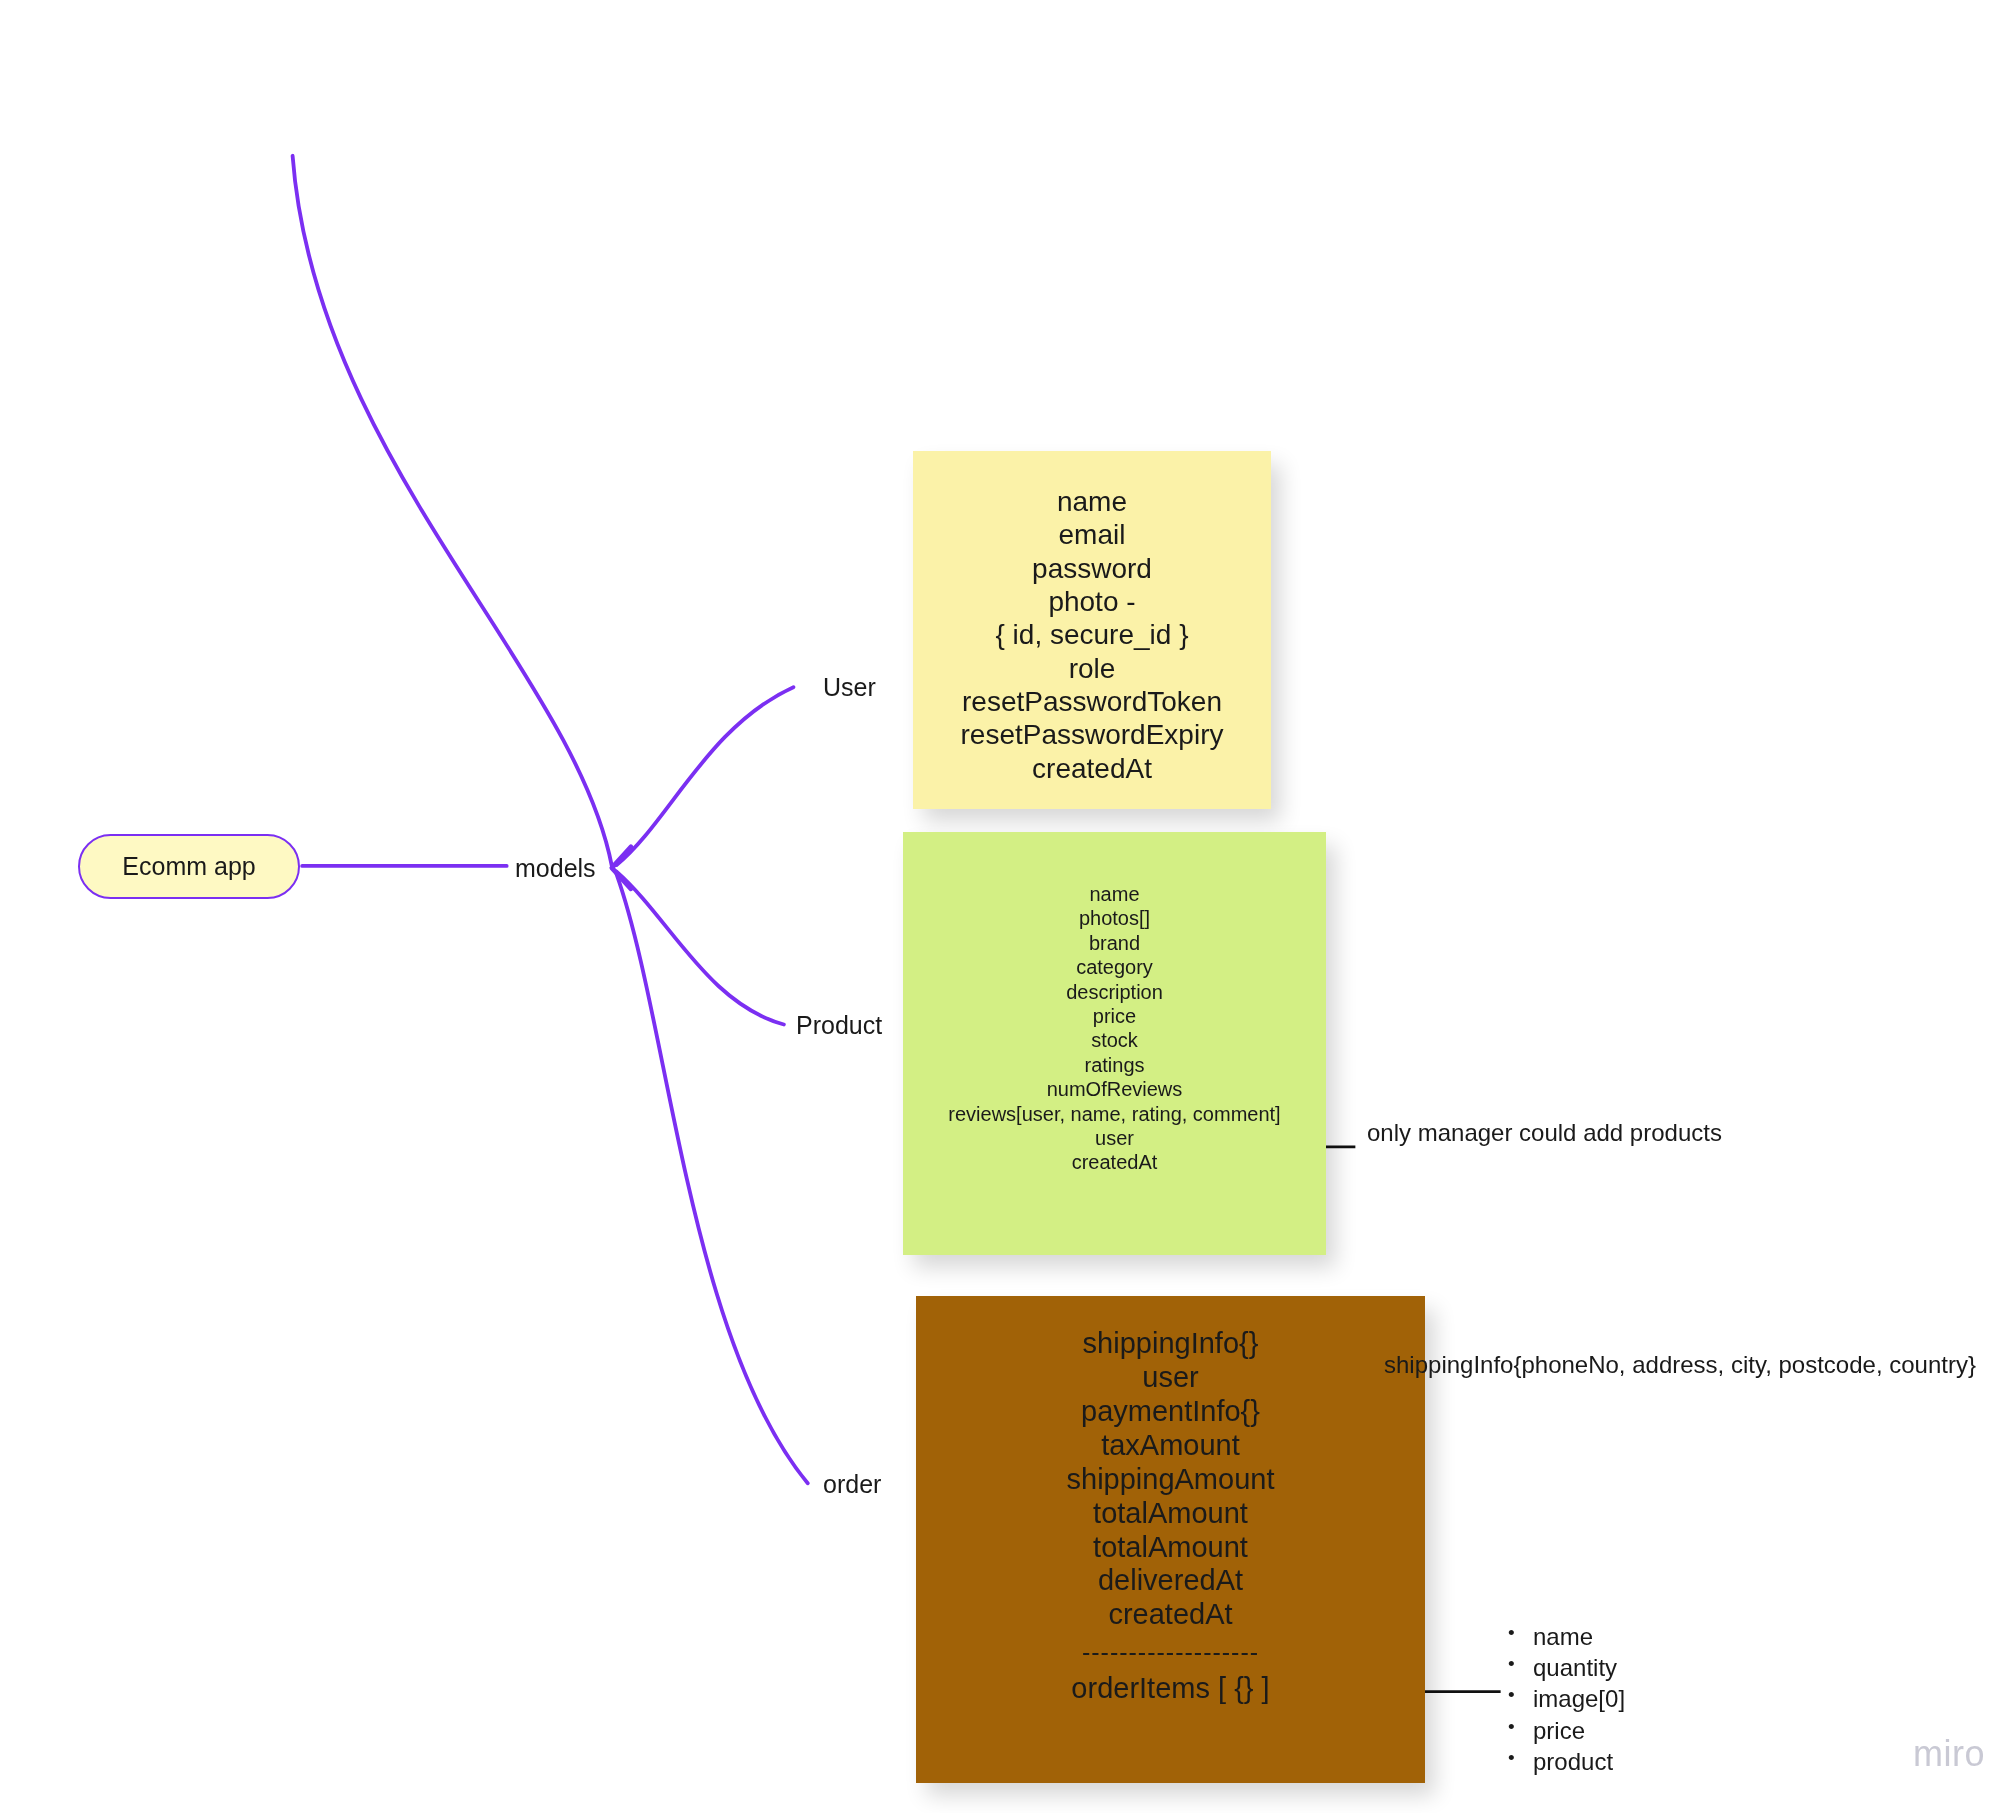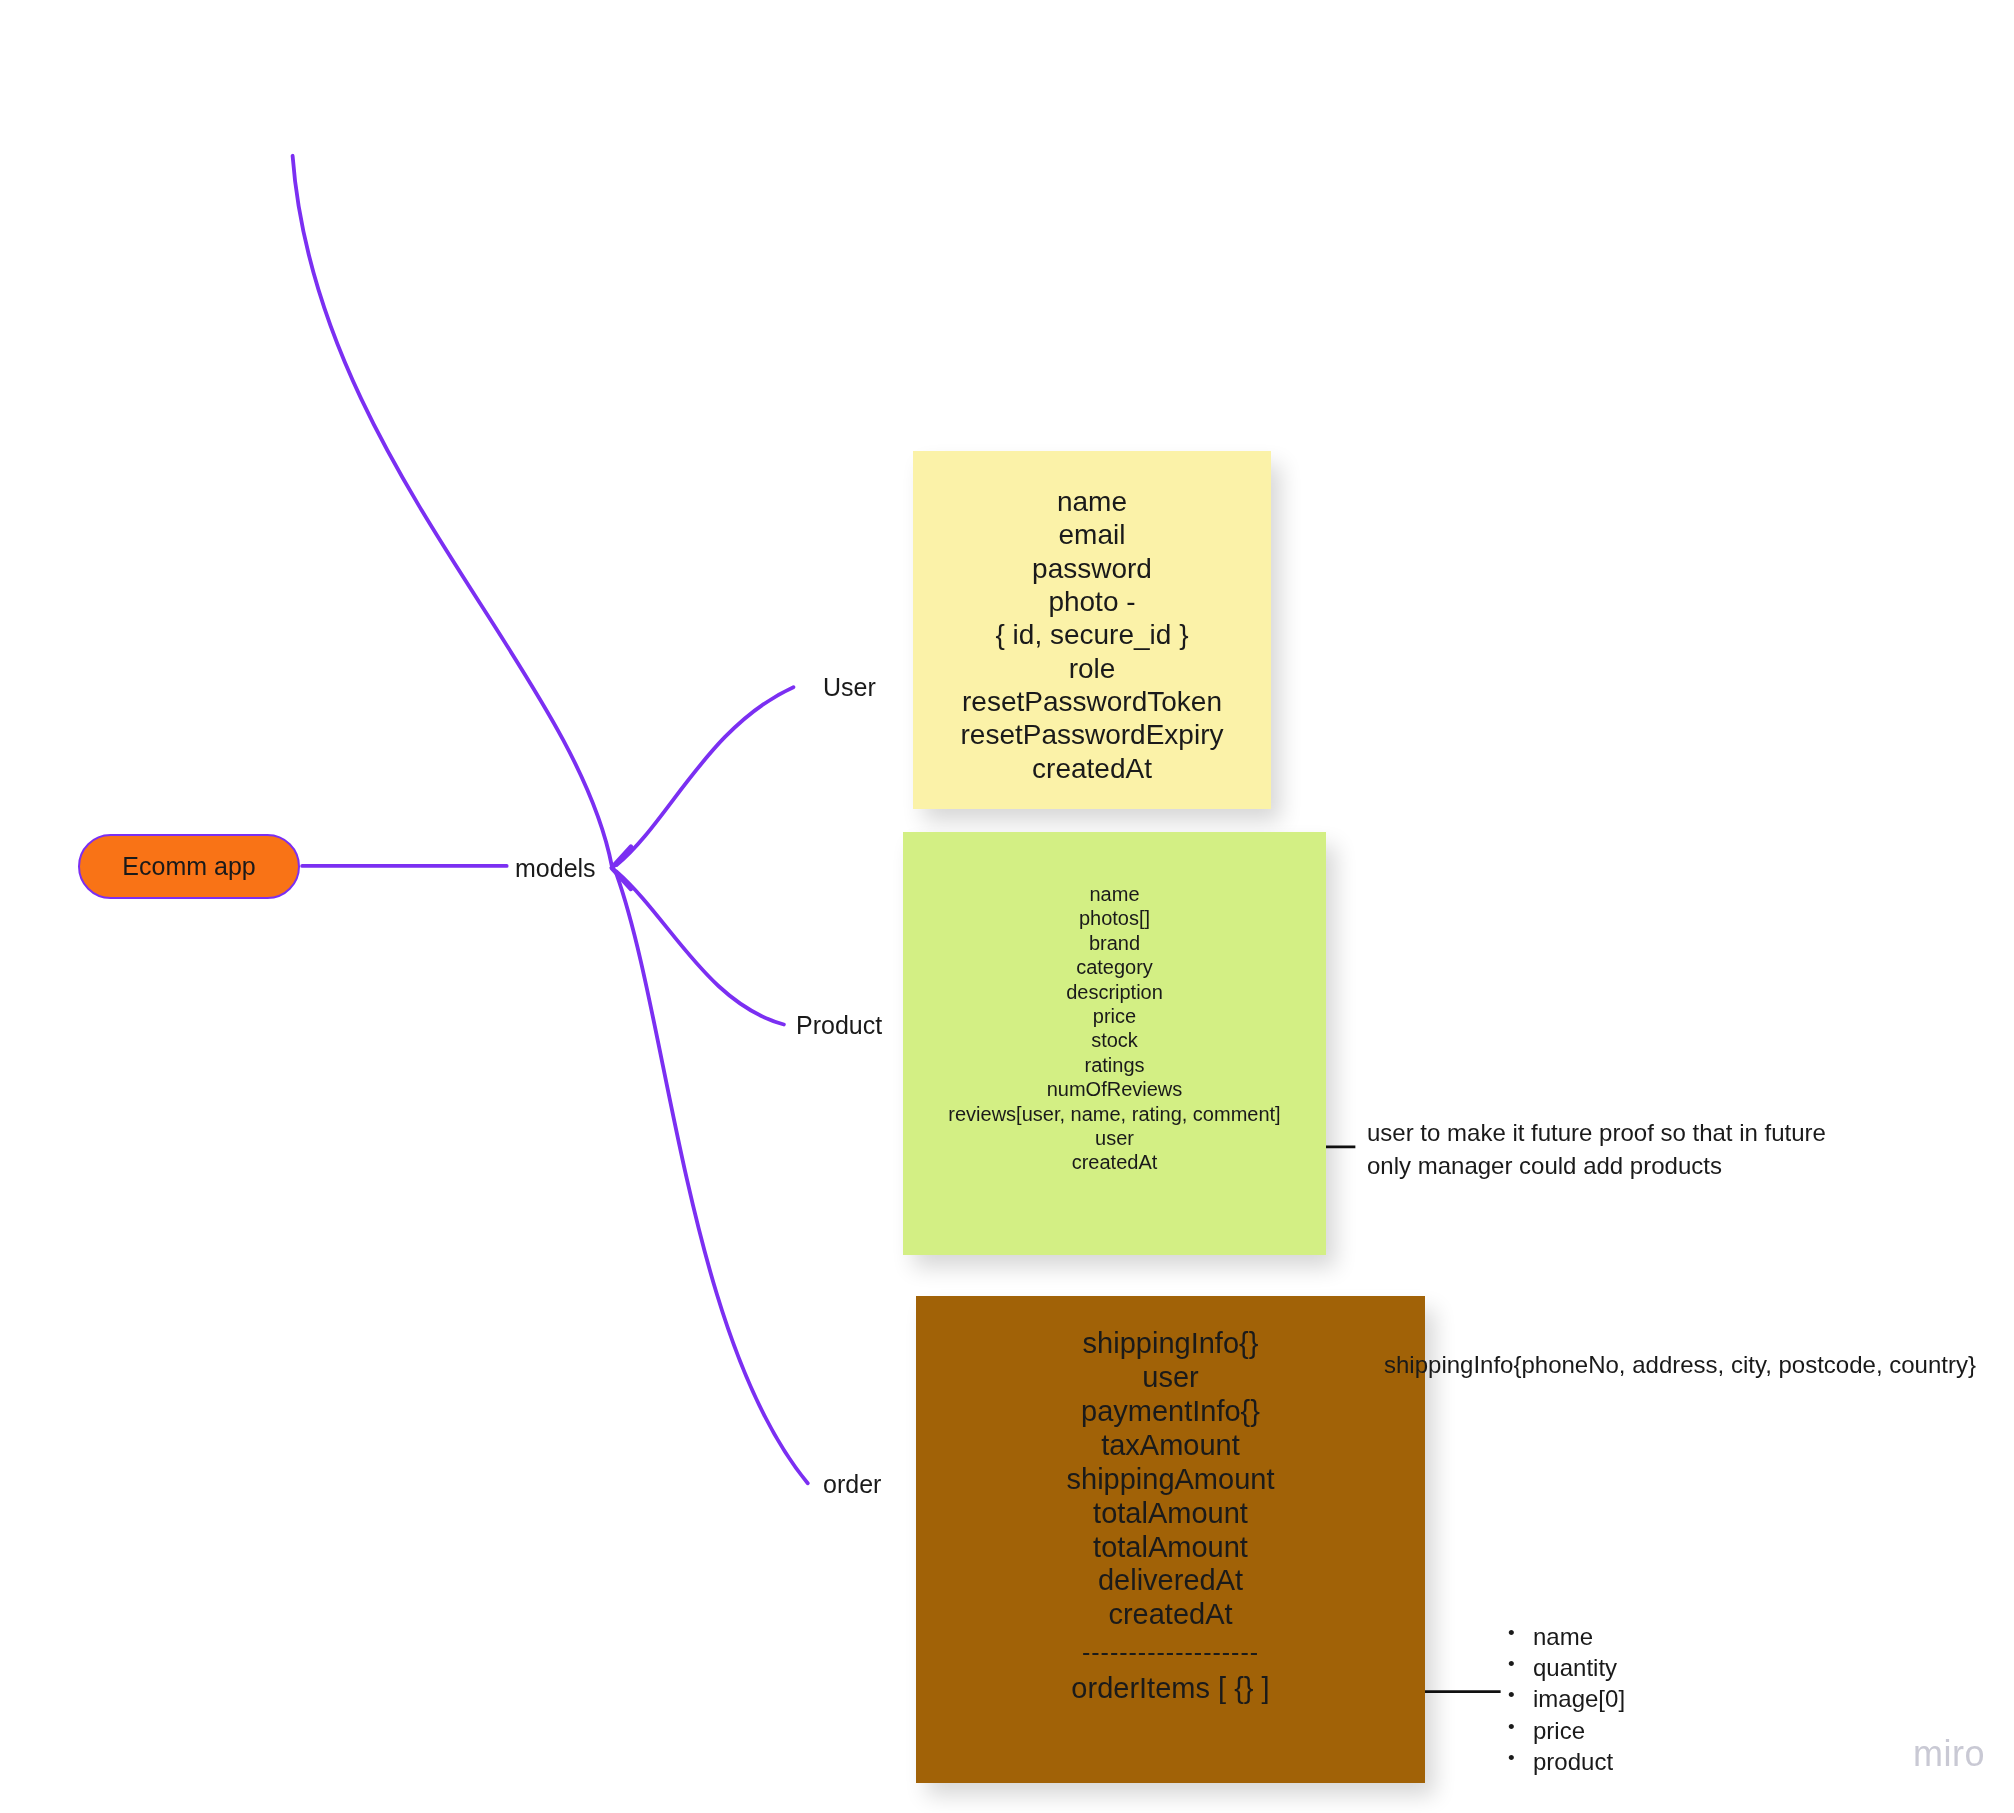--- a/index.html
+++ b/index.html
@@ -41,21 +41,21 @@
     white-space: nowrap;
   }
   .root-pill {
     position: absolute;
     left: 78px;
     top: 834px;
     width: 222px;
     height: 65px;
     border: 2.9px solid #7b2ff2;
     border-radius: 32.5px;
-    background: #f97316;
+    background: #fef9c3;
     display: flex;
     align-items: center;
     justify-content: center;
     box-sizing: border-box;
   }
   .root-pill span {
     font-family: "Liberation Sans", sans-serif;
     font-size: 25px;
     color: #1a1a1a;
   }
@@ -237,21 +237,20 @@
     <div class="line">shippingAmount</div>
     <div class="line">totalAmount</div>
     <div class="line">totalAmount</div>
     <div class="line">deliveredAt</div>
     <div class="line">createdAt</div>
     <div class="line dashes">-------------------</div>
     <div class="line">orderItems [ {} ]</div>
   </div>
 
   <div class="annot" style="left:1367px; top:1116px;">
-    <div>user to make it future proof so that in future</div>
     <div>only manager could add products</div>
   </div>
 
   <div class="annot" style="left:1384px; top:1348px;">shippingInfo{phoneNo, address, city, postcode, country}</div>
 
   <ul class="bullets" style="left:1508px; top:1621px;">
     <li>name</li>
     <li>quantity</li>
     <li>image[0]</li>
     <li>price</li>

